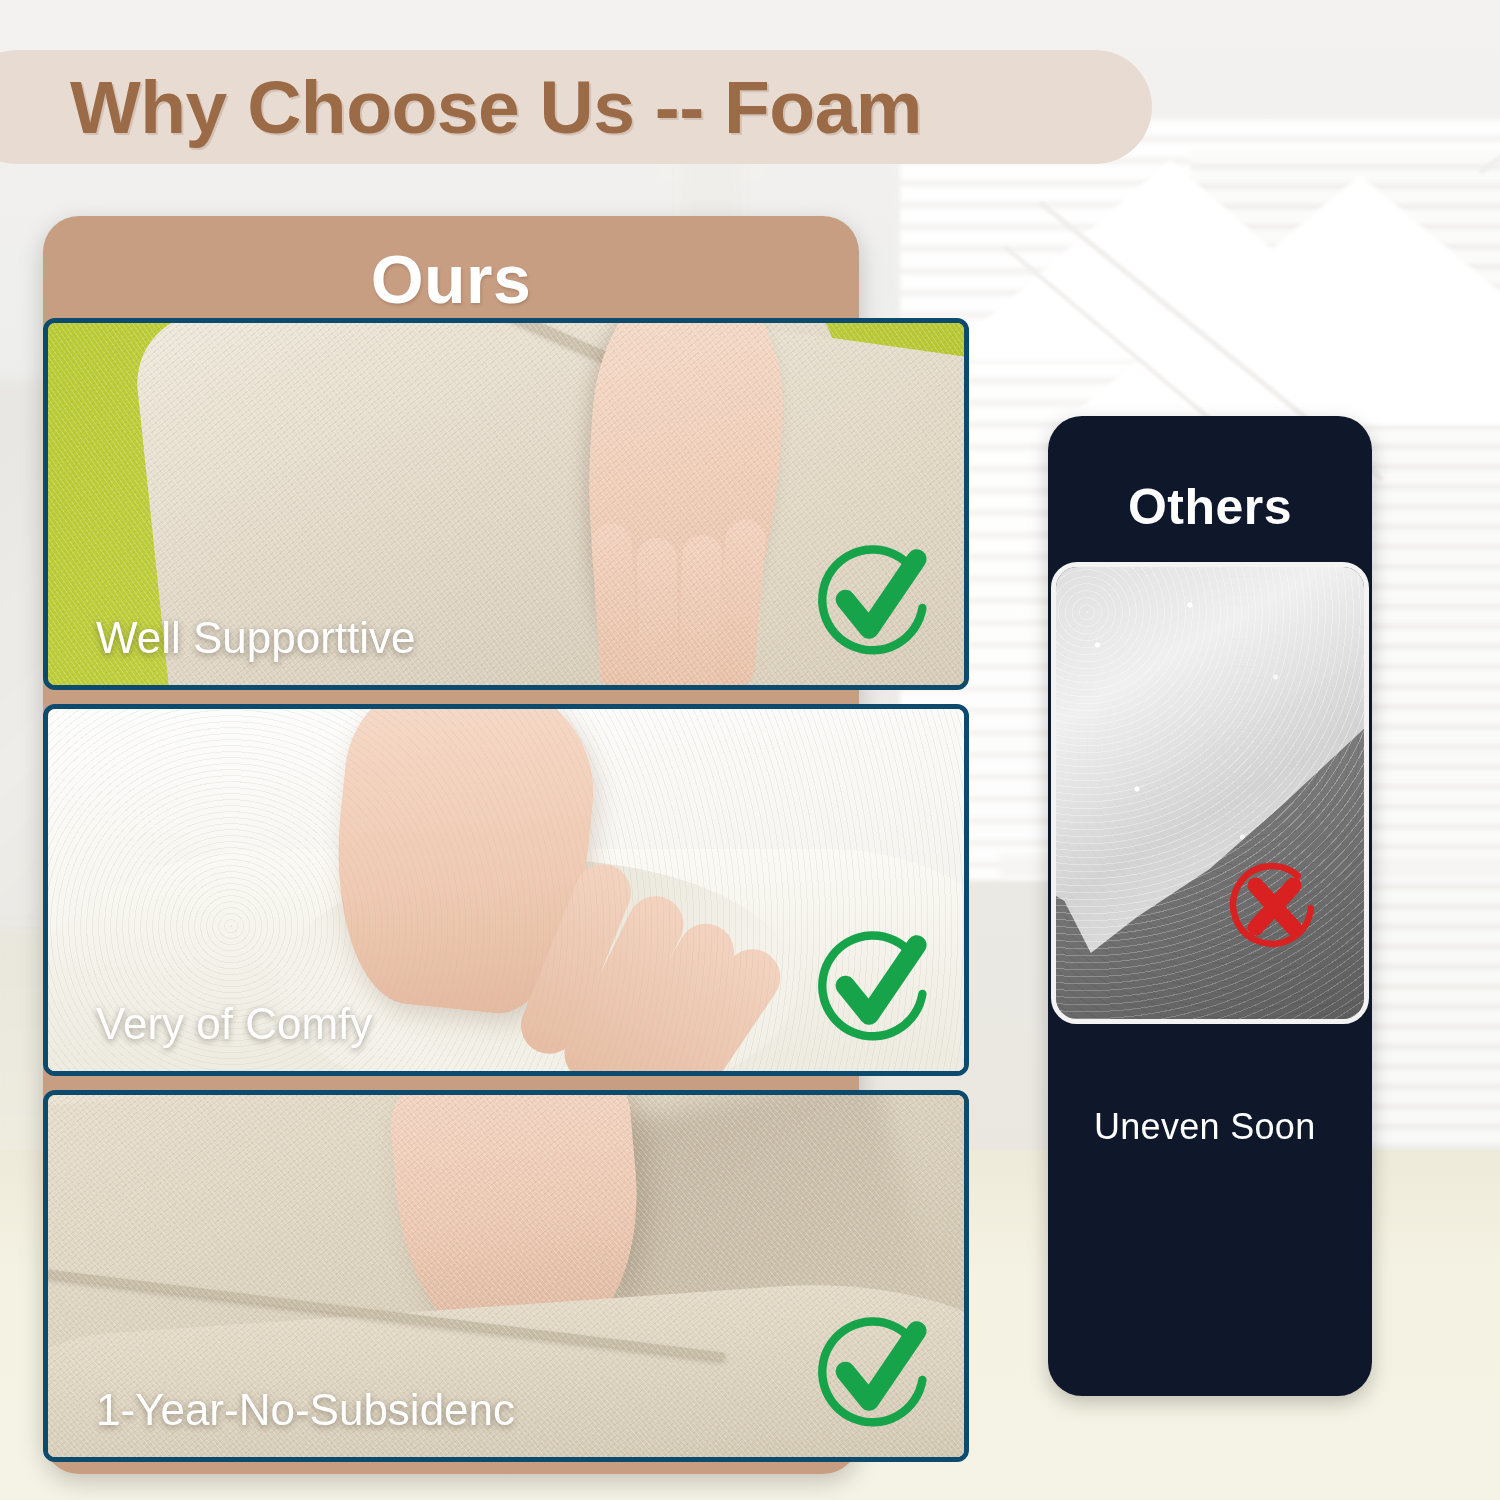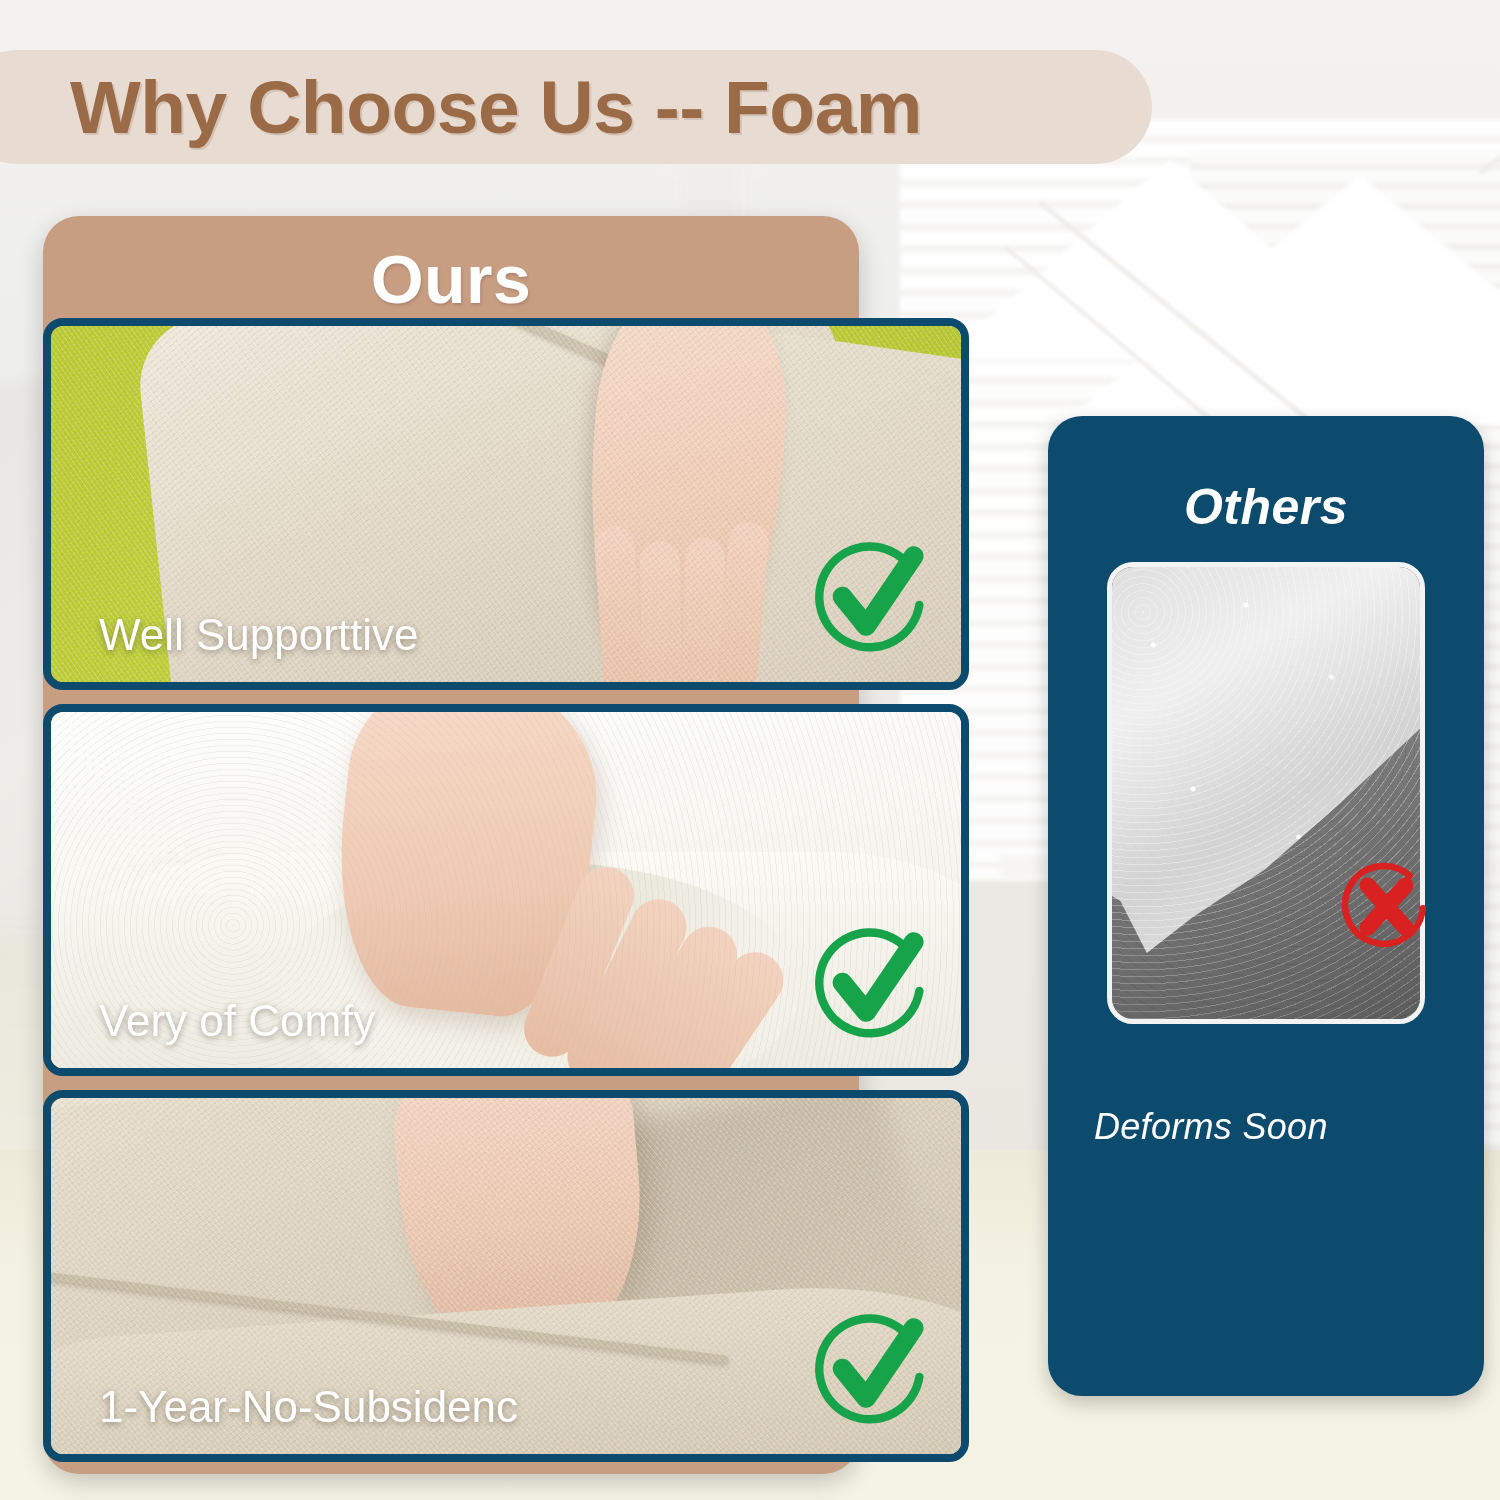--- a/index.html
+++ b/index.html
@@ -89,26 +89,25 @@
     font-size:75px; font-weight:bold;
     color:#9b6a47;
     letter-spacing:-0.5px;
     white-space:nowrap;
     text-shadow:2px 2px 0 rgba(120,80,55,.18);
   }
 
   
   #others-panel {
     position:absolute; left:1048px; top:416px;
-    width:436px; height:980px;
-    background:#0c4a6e;
+    width:324px; height:980px;
+    background:#0f172a;
     border-radius:34px;
     z-index:6;
     box-shadow:0 7px 20px rgba(0,0,0,.22);
-    font-style:italic;
   }
   #others-title {
     text-align:center; color:#ffffff;
     font-size:50px; font-weight:600;
     margin-top:62px; letter-spacing:.5px;
   }
   #others-photo {
     position:relative;
     margin:26px auto 0 auto;
     width:318px; height:462px;
@@ -166,22 +165,22 @@
   #ours-title {
     text-align:center; color:#ffffff;
     font-size:68px; font-weight:bold;
     padding-top:24px; letter-spacing:.5px;
     text-shadow:1px 2px 3px rgba(90,60,45,.25);
   }
   .ours-card {
     position:relative;
     width:926px; height:372px;
     margin:0 auto 14px auto;
-    border:8px solid #0c4a6e;
-    border-radius:20px;
+    border:5px solid #0c4a6e;
+    border-radius:12px;
     overflow:hidden;
   }
   .card-caption {
     position:absolute; left:48px; bottom:22px;
     color:#ffffff; font-size:44px; font-weight:500;
     text-shadow:0 2px 6px rgba(60,50,40,.45);
     white-space:nowrap;
     z-index:3;
   }
   .check-badge {
@@ -338,21 +337,21 @@
     <div class="foam-grain"></div>
   </div>
 
   <svg id="x-badge" viewBox="0 0 100 100">
     <path d="M 72 22 A 36 36 0 1 0 84 52" fill="none" stroke="#d92121" stroke-width="6" stroke-linecap="round"></path>
     <path d="M 33 31 L 68 70" stroke="#d92121" stroke-width="15" stroke-linecap="round"></path>
     <path d="M 68 31 L 33 70" stroke="#d92121" stroke-width="15" stroke-linecap="round"></path>
   </svg>
 
   <div id="others-list">
-    <div class="other-item">Deforms Soon</div>
+    <div class="other-item">Uneven Soon</div>
   </div>
 </div>
 
 <div id="ours-panel">
 
   <div id="ours-title">Ours</div>
 
   <div class="ours-card">
     <div class="art1">
       <div class="c1-cushion"></div>

